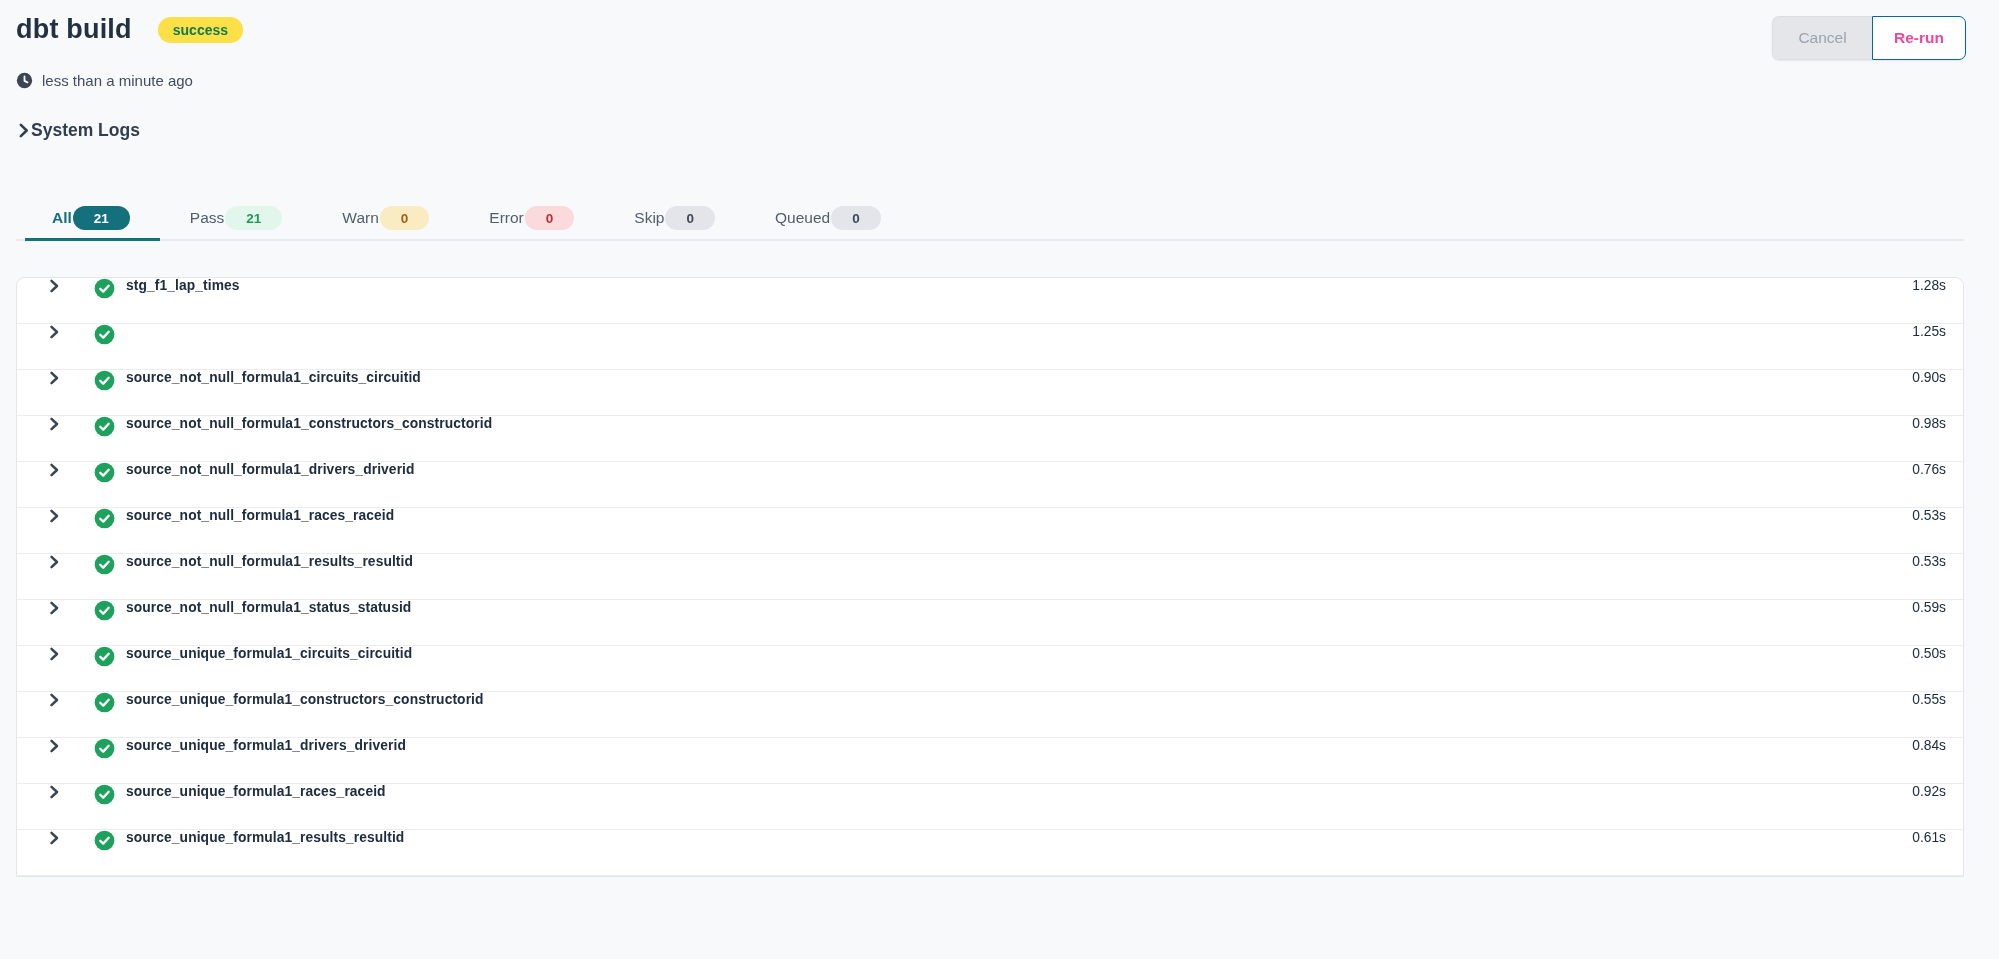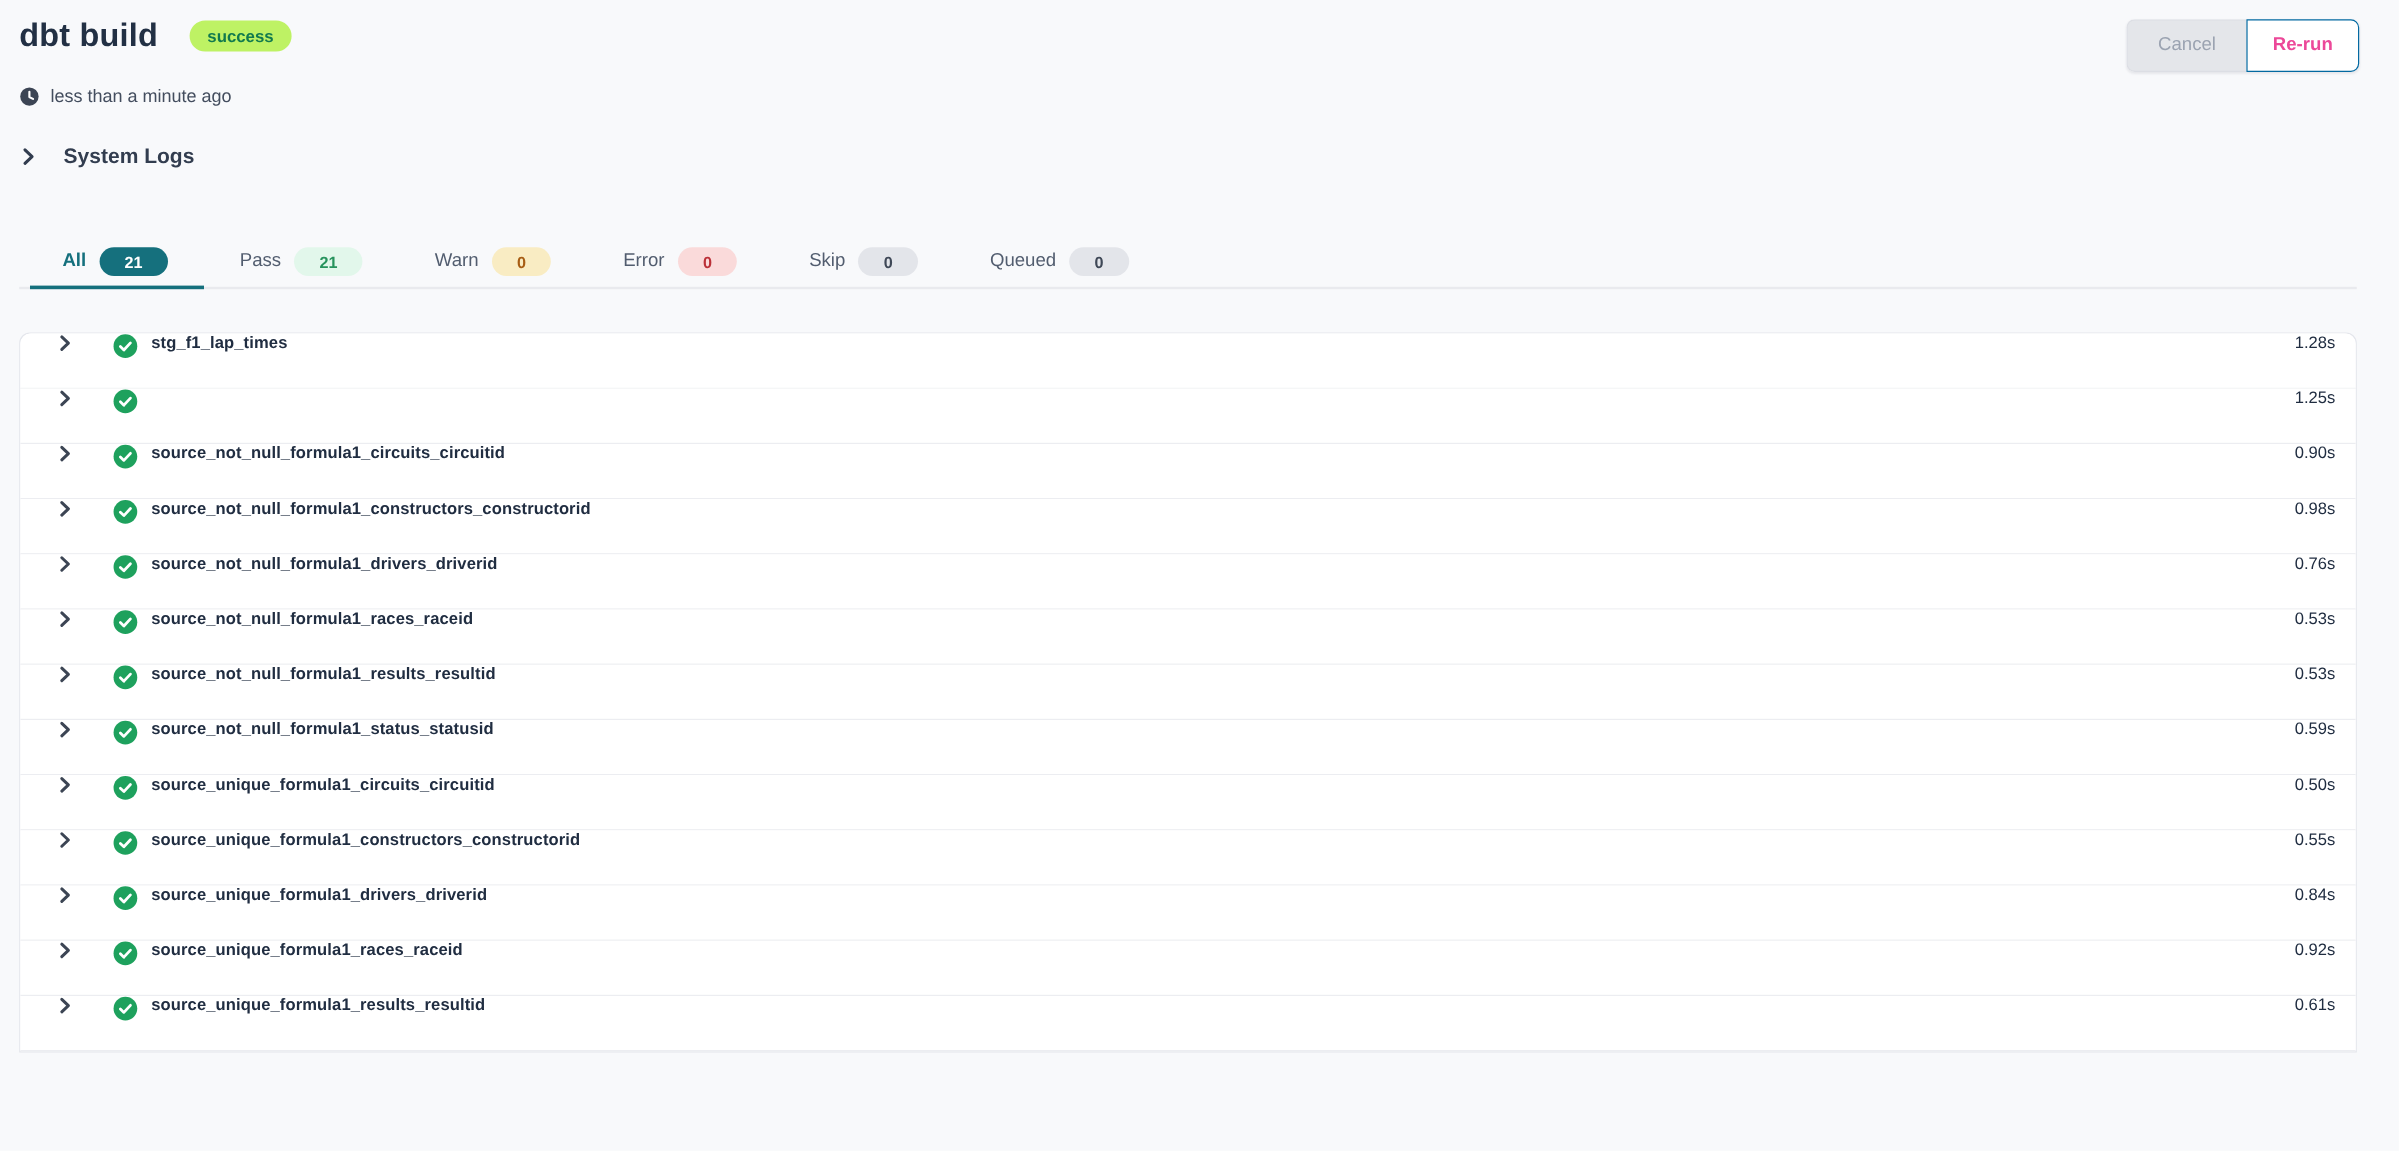--- a/index.html
+++ b/index.html
@@ -14,21 +14,21 @@
     font-family:"Liberation Sans","DejaVu Sans",sans-serif;
     color:var(--navy);
   }
   .page{padding:14px 33px 0 16px;}
 
   
   .header-bar{display:flex; justify-content:space-between; align-items:flex-start;}
   .title-wrap{display:flex; align-items:center; gap:26px;}
   .page-title{font-size:27px; font-weight:700; letter-spacing:.2px;}
   .status-badge{
-    background:#bef264; color:#117a4e; font-size:14px; font-weight:600;
+    background:#fde047; color:#117a4e; font-size:14px; font-weight:600;
     padding:6px 15px; border-radius:15px; line-height:1;
   }
   .btn-group{display:flex; border-radius:7px; box-shadow:0 1px 2px rgba(20,30,50,.08); margin-top:2px;}
   .btn{
     height:44px; font-size:15.5px; display:flex; align-items:center; justify-content:center;
     cursor:pointer; border:1px solid #0369a1;
   }
   .btn-cancel{
     width:100px; background:#e4e6ea; color:#9ba3b1; border-right:none;
     border-radius:7px 0 0 7px; border-color:#dcdee4;
@@ -36,28 +36,28 @@
   .btn-rerun{
     width:94px; background:#ffffff; color:#ec4899; font-weight:600;
     border-radius:0 7px 7px 0;
   }
 
   .meta{margin-top:9px;}
   .meta-row{display:flex; align-items:center; gap:9px; height:23px; color:#434d5e; font-size:15px;}
   .meta-row .ico{display:flex; width:17px; justify-content:center; color:#3c4554;}
 
   
-  .system-logs{margin-top:28px; display:flex; align-items:center; gap:22px; cursor:pointer; width:fit-content;}
+  .system-logs{margin-top:28px; display:flex; align-items:center; gap:0; cursor:pointer; width:fit-content;}
   .system-logs .chev{display:flex; color:#323d4f;}
   .system-logs-label{font-size:17.5px; font-weight:700; color:#323d4f;}
 
   
   .tabs{margin-top:56px; display:flex; border-bottom:2px solid #e9eaee; width:1948px;}
   .tab{
-    display:flex; align-items:center; gap:11px; padding:0 30px; height:42px;
+    display:flex; align-items:center; gap:1px; padding:0 30px; height:42px;
     font-size:15.5px; color:#525d6f; cursor:pointer; position:relative;
   }
   .tab:first-child{padding-left:27px; margin-left:9px;}
   .tab.active{color:var(--teal); font-weight:700;}
   .tab.active::after{
     content:""; position:absolute; left:0; right:0; bottom:-2px; height:3px; background:var(--teal);
   }
   .count{
     min-width:25px; height:24px; padding:0 21px; border-radius:12px;
     display:flex; align-items:center; justify-content:center;

